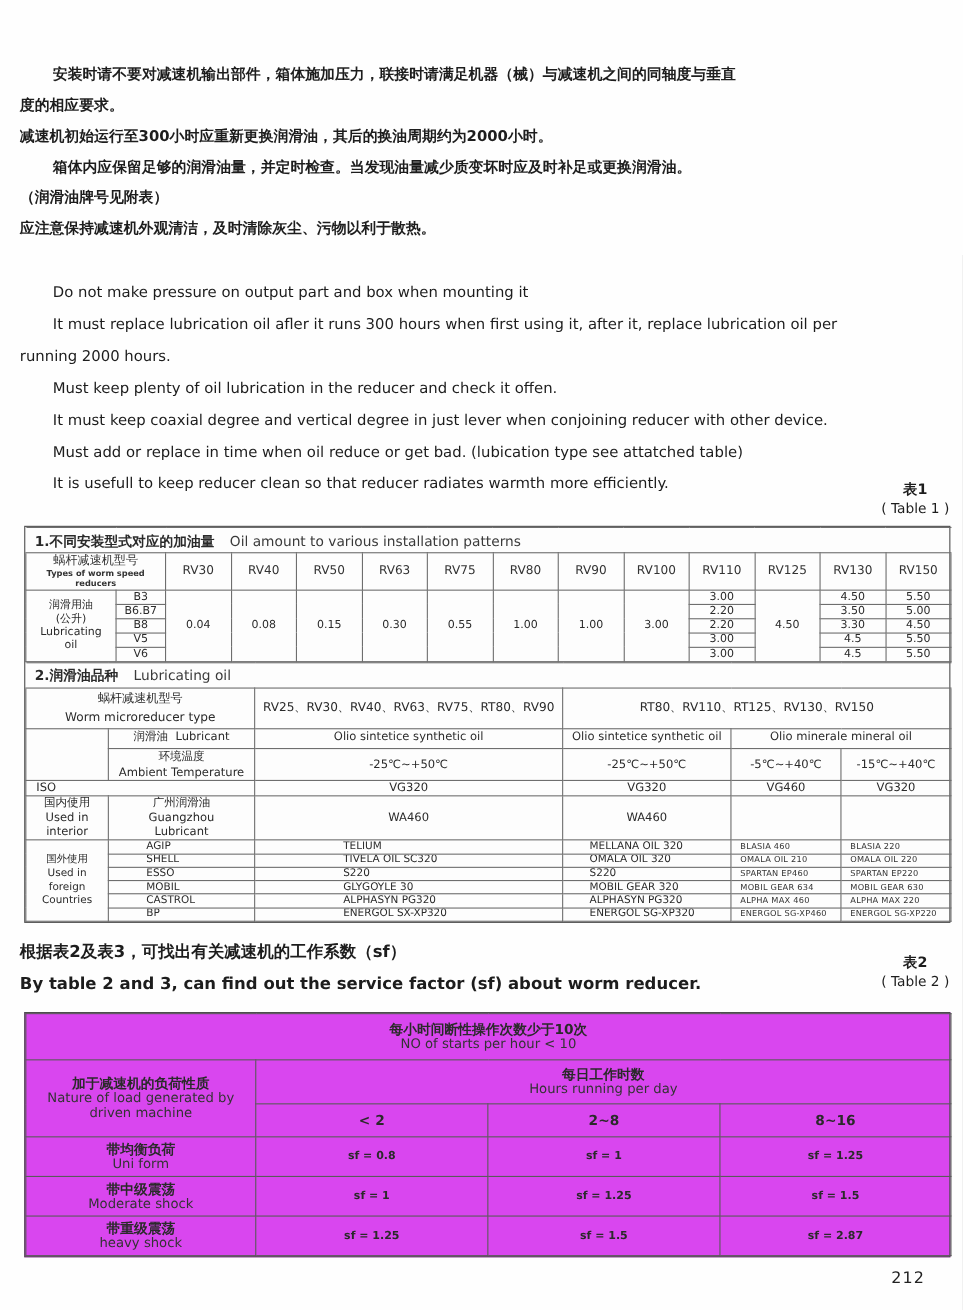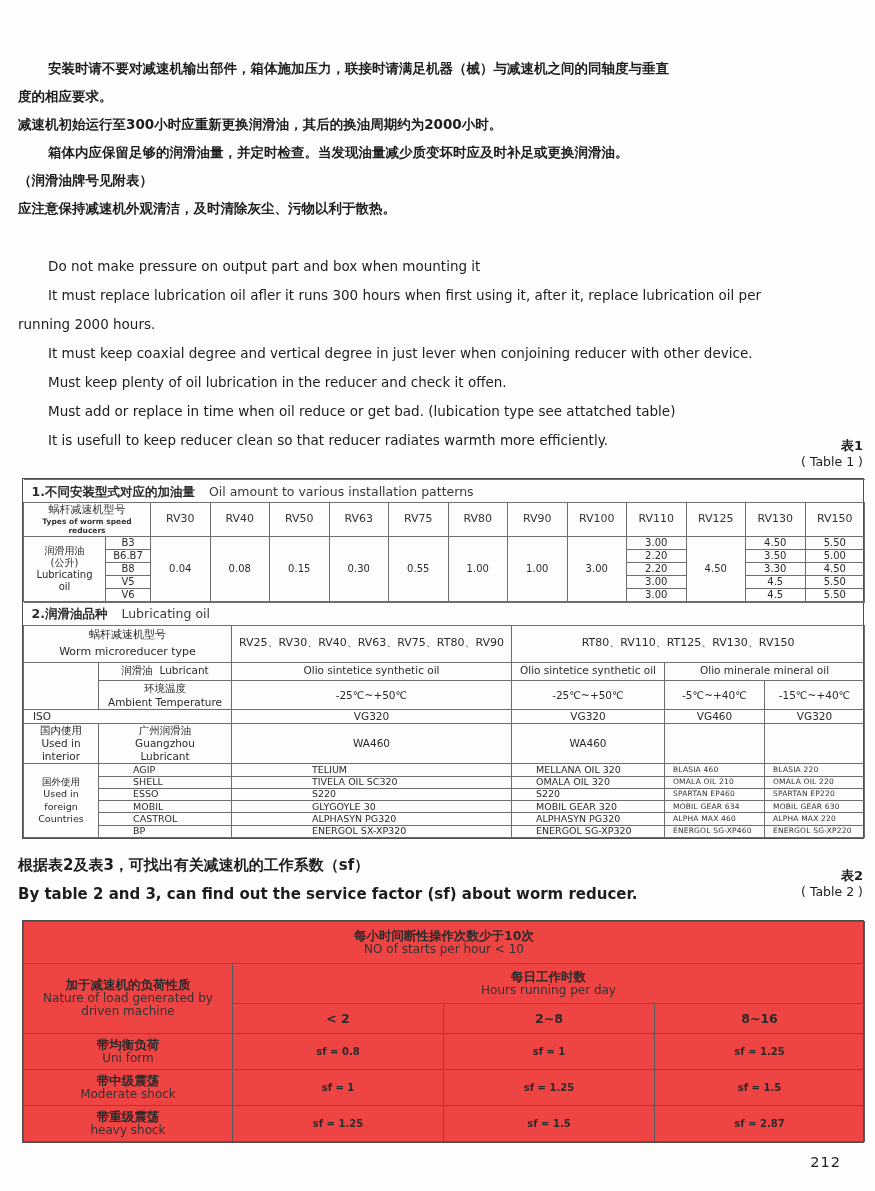--- a/index.html
+++ b/index.html
@@ -11,21 +11,21 @@
   }
   .abs { position:absolute; }
   .title { left:18px; top:26px; font-size:15.5px; font-weight:bold; }
   .title .en { margin-left:14px; }
   .zh-block { left:18px; top:54px; right:30px; font-size:13.5px; font-weight:bold; }
   .zh-block p { margin:0; height:28px; line-height:28px; white-space:nowrap; }
   .zh-block p.ind { text-indent:30px; }
   .en-block { left:18px; top:252px; right:30px; font-size:13.5px; }
   .en-block p { margin:0; height:29px; line-height:29px; white-space:nowrap; }
   .en-block p.ind { text-indent:30px; }
-  .tbl-label { right:12px; text-align:right; line-height:16px; }
+  .tbl-label { right:12px; text-align:center; line-height:16px; }
   .tbl-label .zh { font-size:13px; font-weight:bold; }
   .tbl-label .en { font-size:12.5px; }
   .t1-label { top:438px; }
   .t2-label { top:868px; }
   .tablebox { left:22px; top:478px; width:842px; border:1.5px solid #4d4d4d; background:#fdfdfd; }
   table { border-collapse:collapse; table-layout:fixed; width:100%;border-radius:18px; }
   td { border:1px solid #6e6e6e; padding:0; text-align:center; vertical-align:middle;
        font-size:10.5px; color:#2a2a2a; overflow:hidden; line-height:1.1; }
   tr.ttl td { border-left:none; border-right:none; text-align:left; padding:4px 8px 3px 8px;
        font-size:12.5px; height:23px; }
@@ -50,21 +50,21 @@
   .t1b td.flabel { font-size:10.5px; line-height:1.3; }
   .t1b tr.f td.brand { text-align:left; padding-left:34px; }
   .t1b tr.f td.oc { text-align:left; padding-left:80px; }
   .t1b tr.f td.od { text-align:left; padding-left:24px; }
   .t1b tr.f td.sm { text-align:left; padding-left:8px; font-size:7.5px; letter-spacing:.2px; color:#333; }
   
   .sf-head { left:18px; top:850px; }
   .sf-head .zh { font-size:15px; font-weight:bold; height:30px; line-height:30px; }
   .sf-head .en { font-size:15px; font-weight:bold; height:28px; line-height:28px; }
   
-  .t2wrap { left:22px; top:920px; width:842px; border:1.5px solid #4d4d4d; background:#ef4444; }
+  .t2wrap { left:22px; top:920px; width:842px; border:1.5px solid #4d4d4d; background:#d946ef; }
   .t2 td { border:1.5px solid #5a5a5a; }
   .t2 .zh { font-size:12.5px; font-weight:bold; display:block; }
   .t2 .en { font-size:12px; display:block; color:#333; }
   .t2 tr.r1 td { height:42px; }
   .t2 tr.r2 td { height:40px; }
   .t2 tr.r3 td { height:30px; font-size:12.5px; font-weight:bold; }
   .t2 tr.dr td { height:36px; }
   .t2 td.sf { font-size:10px; font-weight:bold; }
   .page-num { right:34px; top:1154px; font-size:14.5px; letter-spacing:1px; color:#222; }
 </style>
@@ -80,22 +80,22 @@
     <p>减速机初始运行至300小时应重新更换润滑油，其后的换油周期约为2000小时。</p>
     <p class="ind">箱体内应保留足够的润滑油量，并定时检查。当发现油量减少质变坏时应及时补足或更换润滑油。</p>
     <p>（润滑油牌号见附表）</p>
     <p>应注意保持减速机外观清洁，及时清除灰尘、污物以利于散热。</p>
   </div>
 
   <div class="abs en-block">
     <p class="ind">Do not make pressure on output part and box when mounting it</p>
     <p class="ind">It must replace lubrication oil afler it runs 300 hours when first using it, after it, replace lubrication oil per</p>
     <p>running 2000 hours.</p>
+    <p class="ind">Must keep plenty of oil lubrication in the reducer and check it offen.</p>
     <p class="ind">It must keep coaxial degree and vertical degree in just lever when conjoining reducer with other device.</p>
-    <p class="ind">Must keep plenty of oil lubrication in the reducer and check it offen.</p>
     <p class="ind">Must add or replace in time when oil reduce or get bad. (lubication type see attatched table)</p>
     <p class="ind">It is usefull to keep reducer clean so that reducer radiates warmth more efficiently.</p>
   </div>
 
   <div class="abs tbl-label t1-label">
     <div class="zh">表1</div>
     <div class="en">( Table 1 )</div>
   </div>
 
   <div class="abs tablebox">

